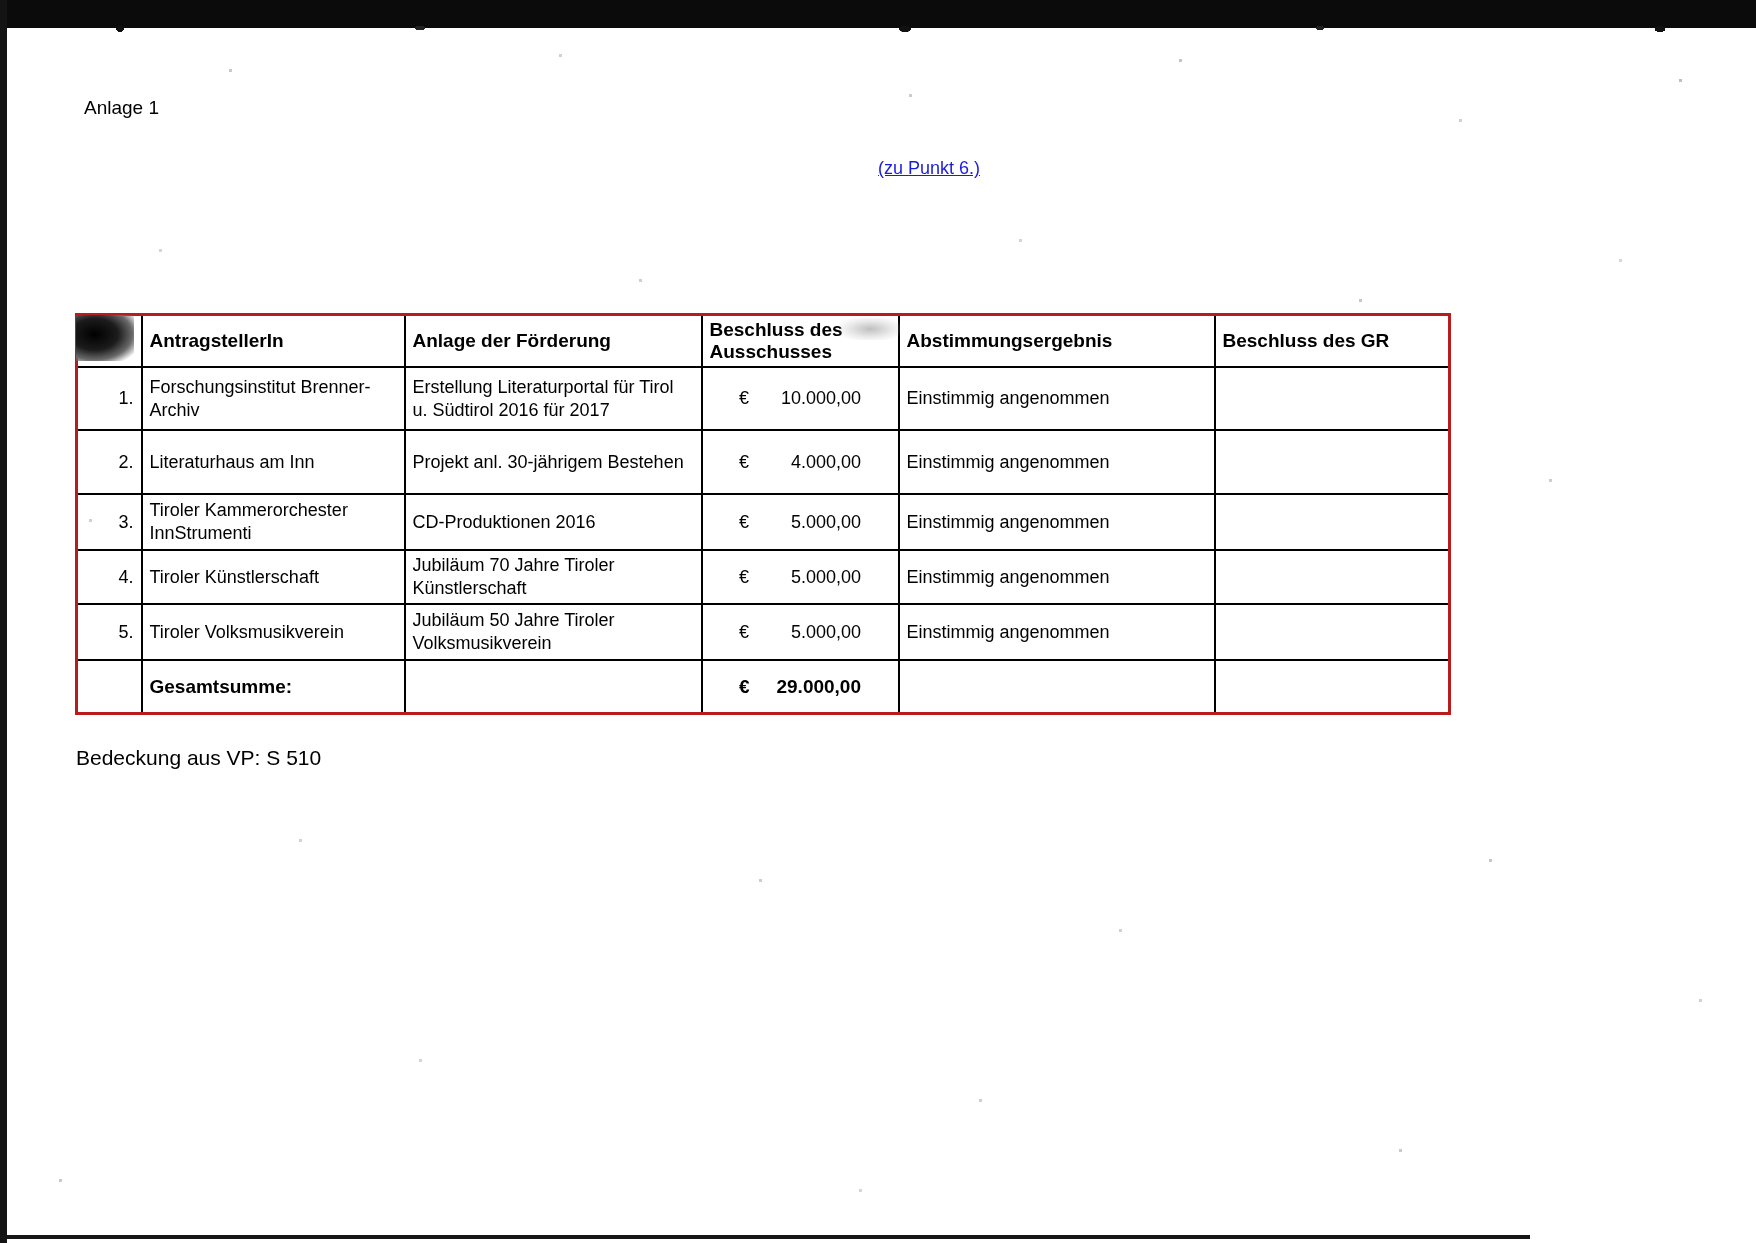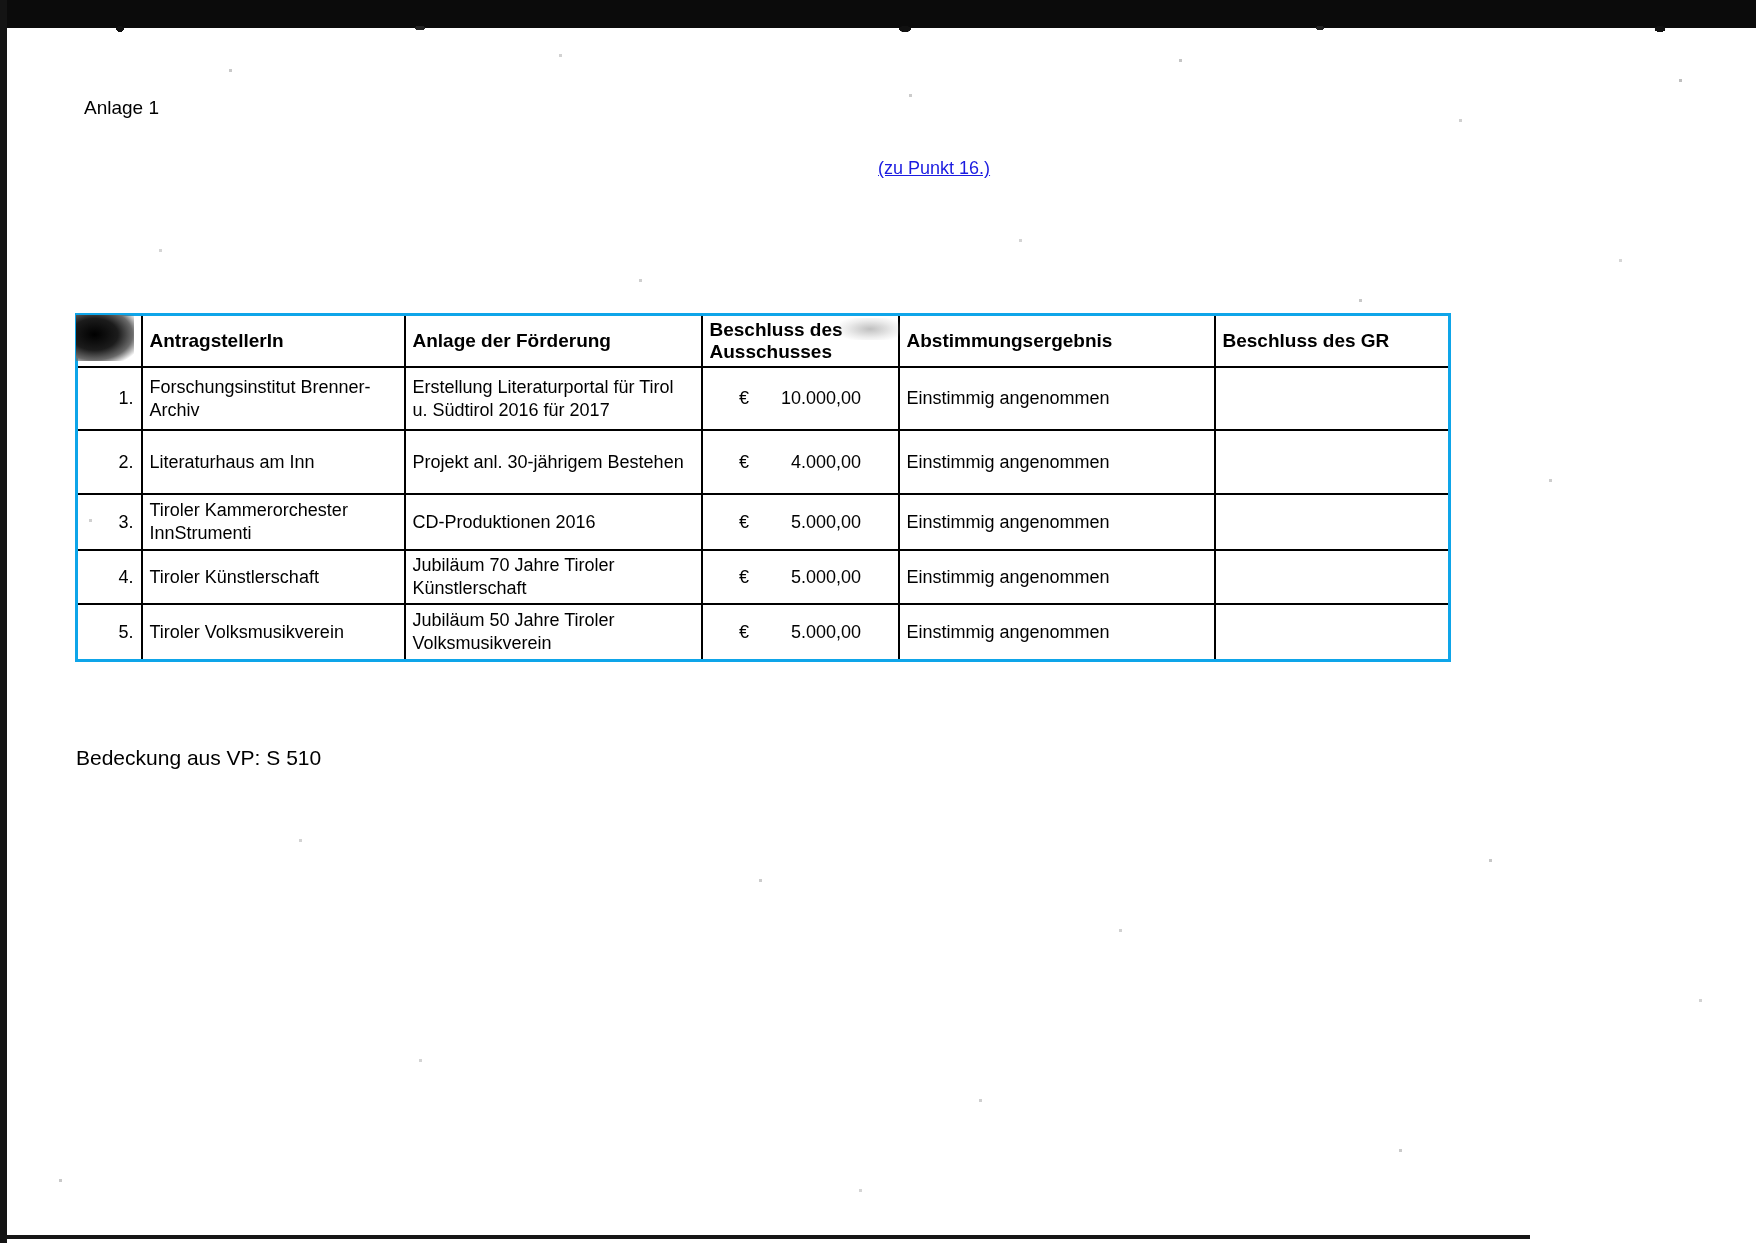--- a/index.html
+++ b/index.html
@@ -40,21 +40,21 @@
   
   .anlage{position:absolute;left:76px;top:97px;font-size:19px;margin-left:8px;}
   .title{position:absolute;left:76px;top:175px;font-size:19px;font-weight:bold;line-height:26px;}
   .punkt-ref{position:absolute;left:878px;top:158px;font-size:18px;text-decoration:underline;}
   .footer-note{position:absolute;left:76px;top:746px;font-size:21px;}
   
   table.main{position:absolute;left:75px;top:313px;border-collapse:collapse;table-layout:fixed;
     width:1373px;font-size:18px;}
   table.main th, table.main td{border:2px solid #000;padding:2px 7px;vertical-align:middle;
     overflow:hidden;line-height:23px;}
-  table.main{border:3px solid #0ea5e9;}
+  table.main{border:3px solid #b91c1c;}
   table.main thead th{font-weight:bold;font-size:19px;text-align:left;height:46px;line-height:22px;}
   tr.r1 td{height:57px;} tr.r2 td{height:58px;} tr.r3 td{height:50px;}
   tr.r4 td{height:48px;} tr.r5 td{height:50px;} tr.total td{height:47px;}
   td.nr{text-align:right;padding-right:18px;}
   th.nrh{padding-left:40px;}
   td.amount .amt-wrap{display:flex;justify-content:space-between;width:122px;margin:0 auto;}
   tr.total td.label{font-weight:bold;font-size:19px;}
   tr.total td.amount{font-weight:bold;font-size:19px;}
   td.empty-gr{background:#fff;}
 </style>
@@ -65,21 +65,21 @@
 <div class="scan-top-ragged"></div>
 <div class="scan-left"></div>
 <div class="scan-bottom"></div>
 <div class="speckles"></div>
 
 <div class="anlage">Anlage 1</div>
 
 <div class="title">
 </div>
 
-<div class="punkt-ref" id="punkt-ref" style="color: rgb(27, 27, 224);">(zu Punkt 16.)</div>
+<div class="punkt-ref" id="punkt-ref" style="color: rgb(27, 27, 224);">(zu Punkt 6.)</div>
 
 <table class="main">
   <colgroup>
     <col style="width:65px">
     <col style="width:263px">
     <col style="width:297px">
     <col style="width:197px">
     <col style="width:316px">
     <col style="width:235px">
   </colgroup>
@@ -152,19 +152,32 @@
       <td>Jubiläum 50 Jahre Tiroler Volksmusikverein</td>
       <td class="amount">
         <div class="amt-wrap">
           <span>€</span>
           <span>5.000,00</span>
         </div>
       </td>
       <td>Einstimmig angenommen</td>
       <td class="empty-gr"></td>
     </tr>
+    <tr class="total">
+      <td></td>
+      <td class="label">Gesamtsumme:</td>
+      <td></td>
+      <td class="amount">
+        <div class="amt-wrap">
+          <span>€</span>
+          <span>29.000,00</span>
+        </div>
+      </td>
+      <td></td>
+      <td></td>
+    </tr>
   </tbody>
 </table>
 
 <div class="smudge-nr"></div>
 <div class="smudge-header"></div>
 
 <div class="footer-note">Bedeckung aus VP: S 510</div>
 
 </body></html>

